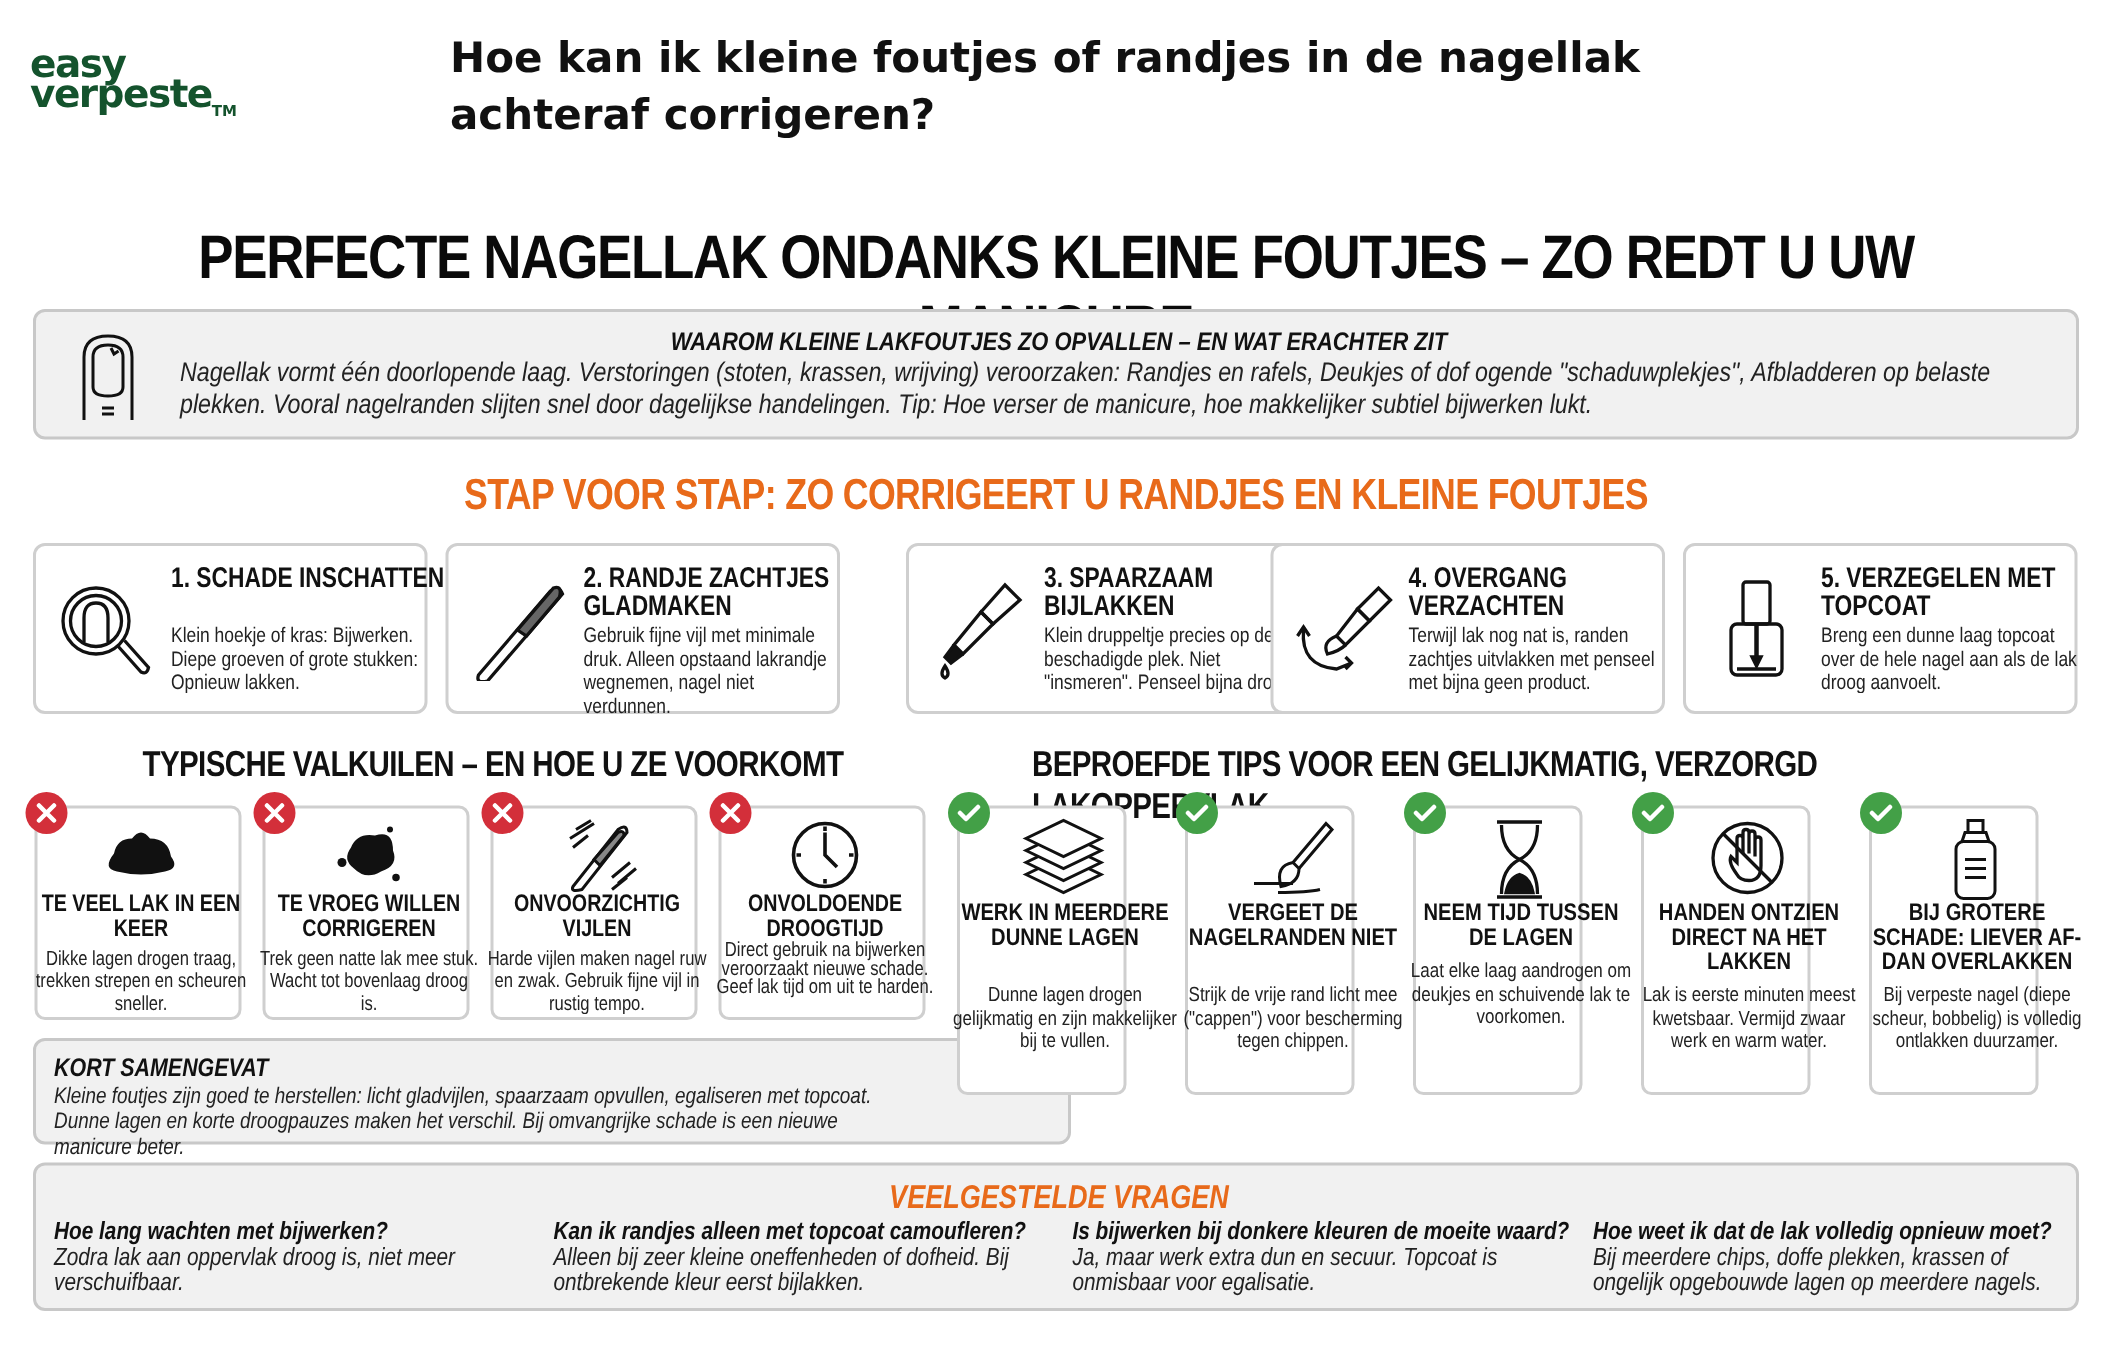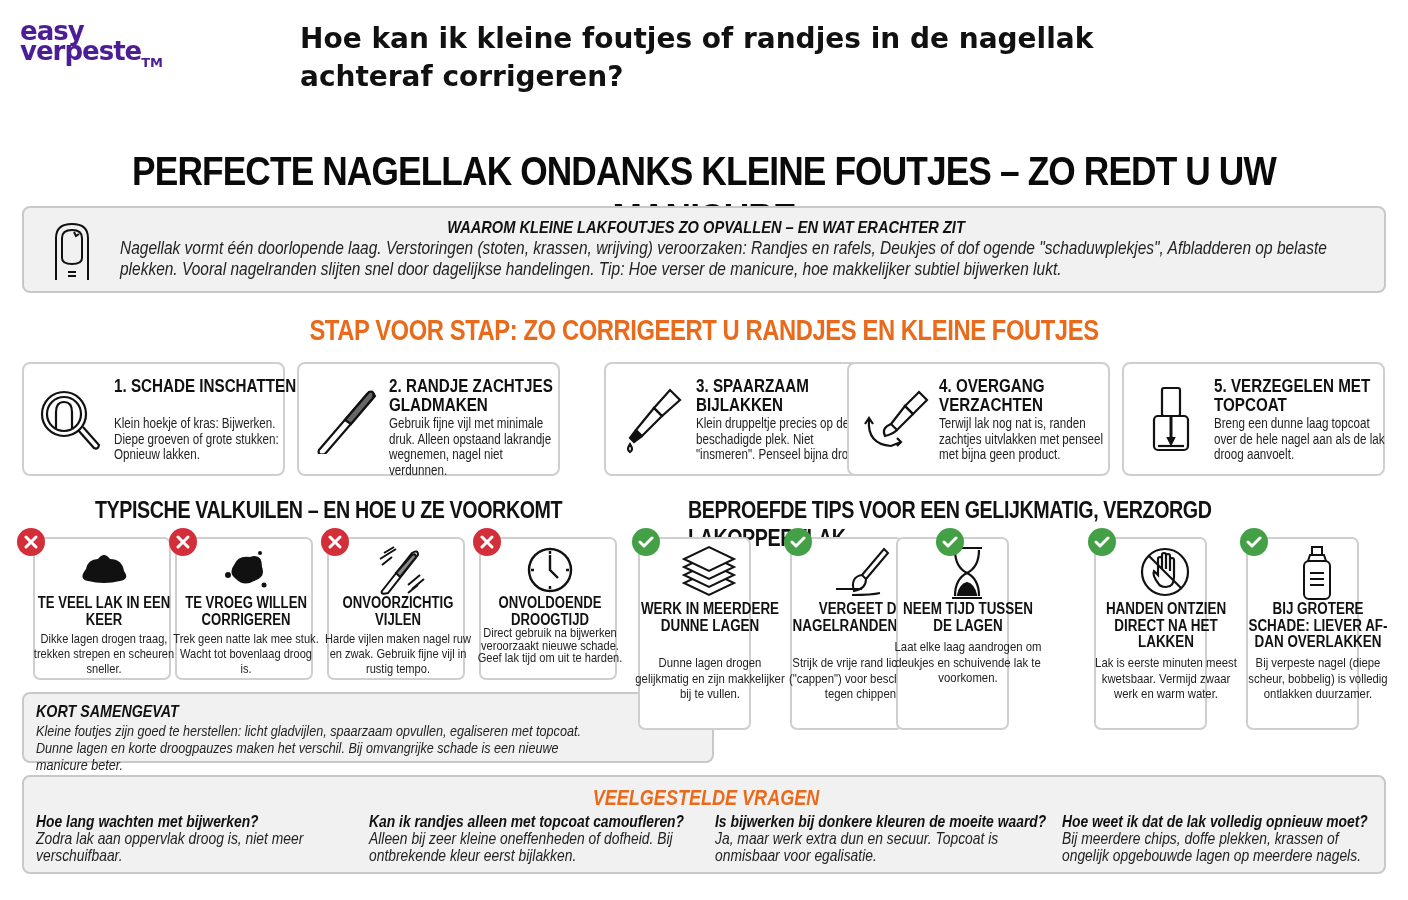--- a/index.html
+++ b/index.html
@@ -1,22 +1,22 @@
 <!DOCTYPE html>
 <html><head>
 <meta charset="utf-8">
 <style>
   * { box-sizing: border-box; margin: 0; padding: 0; }
   html, body { width: 1408px; height: 900px; background: #ffffff; overflow: hidden; }
   body { position: relative; font-family: "Liberation Sans", sans-serif; color: #111; }
 
-  .logo { position: absolute; left: 20px; top: 20px; line-height: 22px; font-family: "DejaVu Sans", sans-serif; font-weight: bold; color: #4c1d95; letter-spacing: -1px; }
+  .logo { position: absolute; left: 20px; top: 32px; line-height: 22px; font-family: "DejaVu Sans", sans-serif; font-weight: bold; color: #14532d; letter-spacing: -1px; }
   .logo .l1 { font-size: 26px; display: block; }
   .logo .l2 { font-size: 26px; display: block; margin-top: -2px; }
-  .logo .tm { font-size: 13px; letter-spacing: 0; vertical-align: top; position: relative; top: 12px; }
+  .logo .tm { font-size: 10px; letter-spacing: 0; vertical-align: top; position: relative; top: 12px; }
 
   .question { position: absolute; left: 300px; top: 20px; width: 800px; font-family: "DejaVu Sans", sans-serif; font-weight: bold; font-size: 28px; line-height: 38px; color: #111; }
 
   .main-title { position: absolute; left: 0; top: 148px; width: 1408px; text-align: center; font-family: "Liberation Sans", sans-serif; font-weight: bold; font-size: 41px; letter-spacing: -1px; transform: scaleX(0.86); transform-origin: center; color: #0a0a0a; }
 
   .panel { position: absolute; background: #f1f1f1; border: 2px solid #c8c8c8; border-radius: 8px; font-style: italic; }
   .intro { left: 22px; top: 206px; width: 1364px; height: 87px; }
   .intro .nail { position: absolute; left: 28px; top: 12px; width: 40px; height: 62px; }
   .intro h3 { position: absolute; left: 0; top: 10px; width: 1364px; text-align: center; font-size: 17px; font-weight: bold; transform: scaleX(0.86); }
   .intro p { position: absolute; left: 96px; top: 30px; width: 1420px; font-size: 18px; line-height: 21px; transform: scaleX(0.86); transform-origin: left top; color: #222; }
@@ -125,21 +125,21 @@
     <path d="M35 32 V54" stroke-width="3"></path>
       <path d="M32 54 L38 54 L35 60Z" fill="#111"></path>
     <path d="M22 62 H48"></path>
   </svg>
   <h4>5. VERZEGELEN MET TOPCOAT</h4>
   <p>Breng een dunne laag topcoat over de hele nagel aan als de lak droog aanvoelt.</p>
 </div>
 
 <div class="sub-h" style="left:95px">TYPISCHE VALKUILEN – EN HOE U ZE VOORKOMT</div>
 
-<div class="pit" style="left:33px">
+<div class="pit" style="left:23px">
   <svg class="ico" viewBox="0 0 60 50">
     <path d="M12 24 Q14 14 24 14 Q30 6 36 14 Q48 14 50 26 Q56 34 46 36 Q30 40 14 36 Q4 34 12 24Z" fill="#111"></path>
   </svg>
   <h5>TE VEEL LAK IN EEN KEER</h5>
   <p>Dikke lagen drogen traag, trekken strepen en scheuren sneller.</p>
 </div>
 <div class="badge bad" style="left:17px;top:528px">
   <svg width="14" height="14" viewBox="0 0 14 14" stroke="#fff" stroke-width="3" stroke-linecap="round">
       <path d="M2 2 L12 12 M12 2 L2 12"></path>
     </svg>
@@ -222,21 +222,21 @@
   </svg>
   <h5>VERGEET DE NAGELRANDEN NIET</h5>
   <p style="top:116px">Strijk de vrije rand licht mee ("cappen") voor bescherming tegen chippen.</p>
 </div>
 <div class="badge good" style="left:784px;top:528px">
   <svg width="16" height="14" viewBox="0 0 16 14" fill="none" stroke="#fff" stroke-width="3" stroke-linecap="round" stroke-linejoin="round">
       <path d="M2 7 L6 11 L14 3"></path>
     </svg>
 </div>
 
-<div class="tip" style="left:896px">
+<div class="tip" style="left:942px">
   <svg class="ico" viewBox="0 0 58 56" fill="none" stroke="#111" stroke-width="2.2">
     <path d="M14 3 H44 M14 53 H44"></path>
     <path d="M17 5 Q17 22 29 28 Q41 22 41 5"></path>
     <path d="M17 51 Q17 34 29 28 Q41 34 41 51"></path>
     <path d="M20 50 Q22 40 29 38 Q36 40 38 50Z" fill="#111"></path>
   </svg>
   <h5>NEEM TIJD TUSSEN DE LAGEN</h5>
   <p style="top:100px">Laat elke laag aandrogen om deukjes en schuivende lak te voorkomen.</p>
 </div>
 <div class="badge good" style="left:936px;top:528px">

